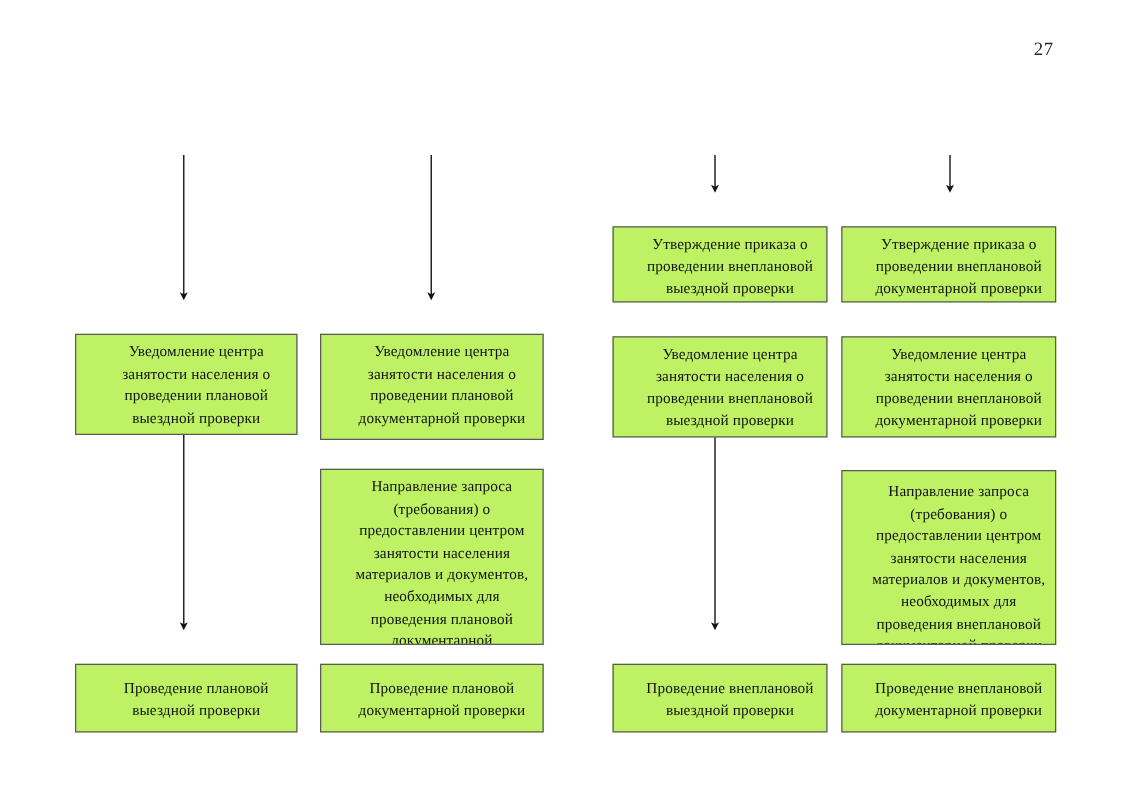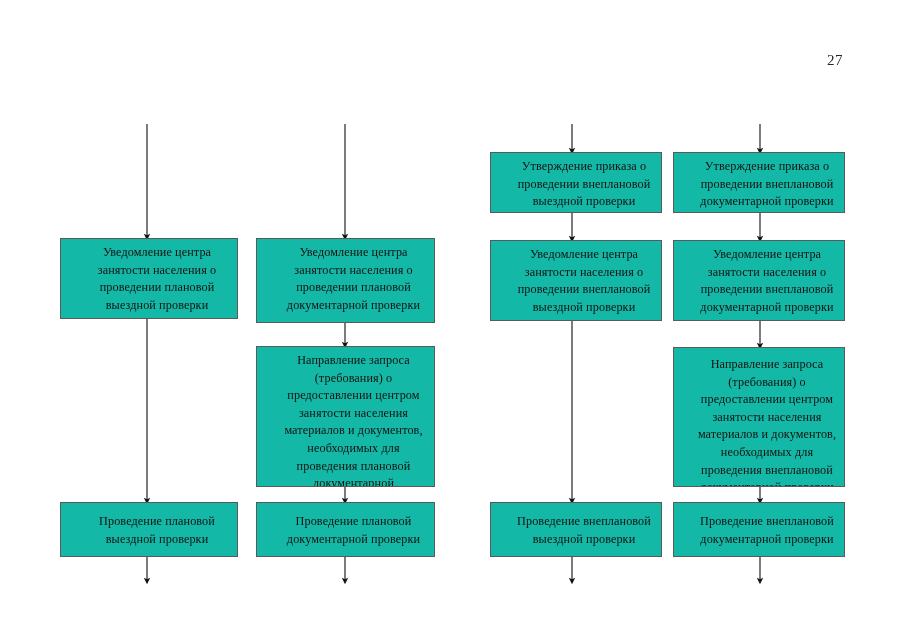--- a/index.html
+++ b/index.html
@@ -15,46 +15,47 @@
   #page {
     position: relative;
     width: 905px;
     height: 639px;
     background: #ffffff;
     overflow: hidden;
   }
   #page-number {
     position: absolute;
     right: 62px;
-    top: 52px;
+    top: 32px;
     font-size: 15px;
     font-family: "Liberation Serif", "DejaVu Serif", serif;
     color: #2a2a2a;
     letter-spacing: 0.5px;
   }
   svg.connectors {
     position: absolute;
     left: 0;
     top: 0;
     width: 905px;
     height: 639px;
     pointer-events: none;
   }
   .node {
     position: absolute;
     box-sizing: border-box;
     border: 1px solid #5a5a5a;
-    background: #14b8a6;
+    background: #bef264;
     text-align: center;
     font-size: 12.2px;
     line-height: 17.6px;
     color: #121212;
     padding: 5px 6px 2px 22px;
     overflow: hidden;
     letter-spacing: 0.1px;
+    margin-top: 29px;
   }
   .node .txt {
     display: block;
     white-space: pre-line;
   }
   .node.clipped .txt {
     
   }
 </style>
 </head>

